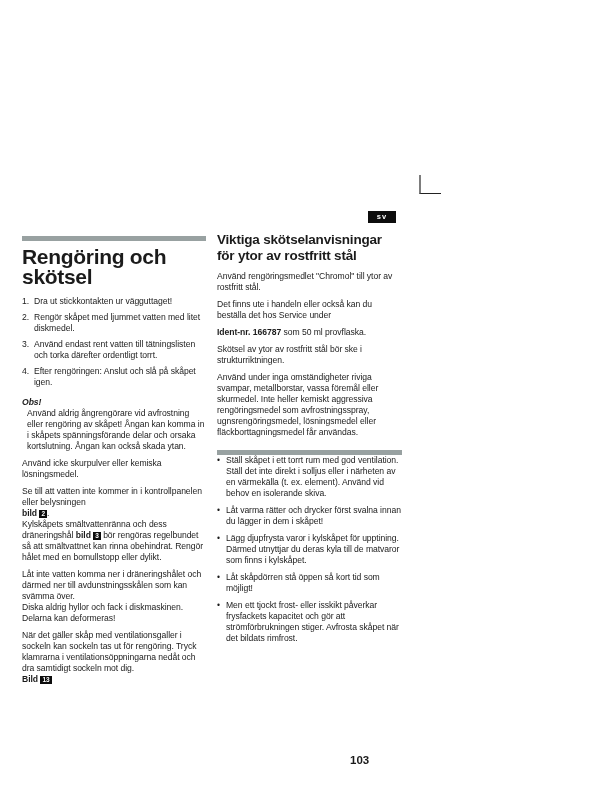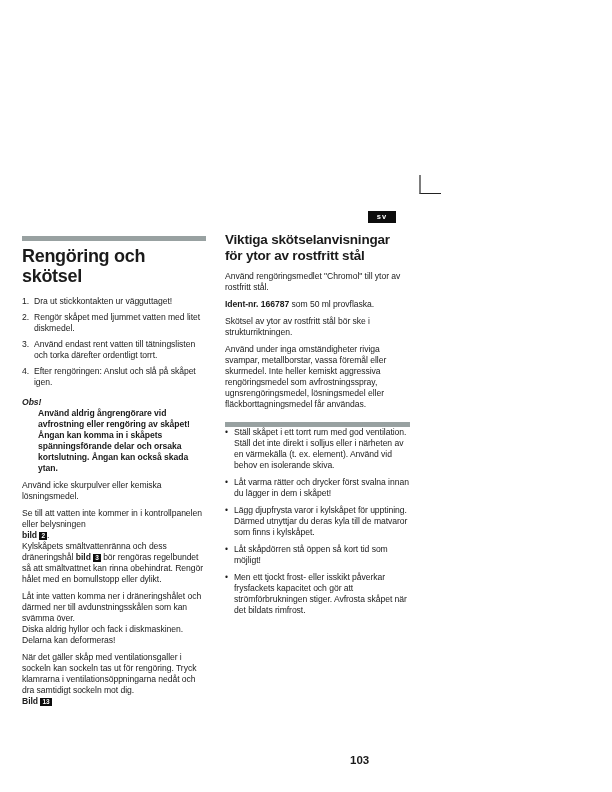--- a/index.html
+++ b/index.html
@@ -21,35 +21,35 @@
   .lang-badge {
     position:absolute; left:368px; top:211px;
     width:28px; height:12px;
     background:#0d0d0d; color:#ffffff;
     font-size:7.5px; font-weight:bold;
     text-align:center; line-height:12.5px;
     letter-spacing:1px;
   }
   .col { position:absolute; font-size:8.6px; line-height:11px; letter-spacing:-0.05px; }
   .col-left  { left:22px;  top:236px; width:184px; }
-  .col-right { left:225px; top:232px; width:185px; }
+  .col-right { left:217px; top:232px; width:185px; }
   .rule { height:5px; background:#98a1a1; }
   .h-big {
-    font-size:18px; line-height:19.5px; font-weight:bold;
+    font-size:21px; line-height:19.5px; font-weight:bold;
     letter-spacing:-0.3px; margin:6px 0 10px 0;
   }
   .h-med {
     font-size:13.5px; line-height:15.5px; font-weight:bold;
     letter-spacing:-0.2px; margin:0 0 8px 0;
   }
   .num-item { display:flex; margin:0 0 5px 0; }
   .num { flex:none; width:12px; }
   .para { margin:0 0 6px 0; }
   .obs-title { font-weight:bold; margin:9px 0 0 0;font-style:italic; }
-  .obs-body  { font-weight:bold; margin:0 0 6px 16px; }
+  .obs-body  { font-weight:normal; margin:0 0 6px 5px; }
   .blk { display:block; }
   .bold { font-weight:bold; }
   .badge {
     display:inline-block;
     background:#0d0d0d; color:#ffffff;
     font-size:6.5px; font-weight:bold;
     height:8px; line-height:8.5px;
     padding:0 2px; text-align:center;
   }
   .bullet-item { display:flex; margin:0 0 6px 0; }
@@ -117,20 +117,21 @@
       <span class="blk">När det gäller skåp med ventilationsgaller i sockeln kan sockeln tas ut för rengöring. Tryck klamrarna i ventilationsöppningarna nedåt och dra samtidigt sockeln mot dig.</span>
       <span class="blk"><span class="bold">Bild</span>
         <span class="badge">13</span></span>
     </div>
   </div>
 
   <div class="col col-right">
     <div class="h-med">Viktiga skötselanvisningar för ytor av rostfritt stål</div>
 
     <div class="para">Använd rengöringsmedlet "Chromol" till ytor av rostfritt stål.</div>
+    <div class="para">Det finns ute i handeln eller också kan du beställa det hos Service under</div>
 
 
     <div class="para">
       <span class="bold">Ident-nr. 166787</span>
       <span>som 50 ml provflaska.</span>
     </div>
 
     <div class="para">Skötsel av ytor av rostfritt stål bör ske i strukturriktningen.</div>
     <div class="para">Använd under inga omständigheter riviga svampar, metallborstar, vassa föremål eller skurmedel. Inte heller kemiskt aggressiva rengöringsmedel som avfrostningsspray, ugnsrengöringsmedel, lösningsmedel eller fläckborttagningsmedel får användas.</div>
 

